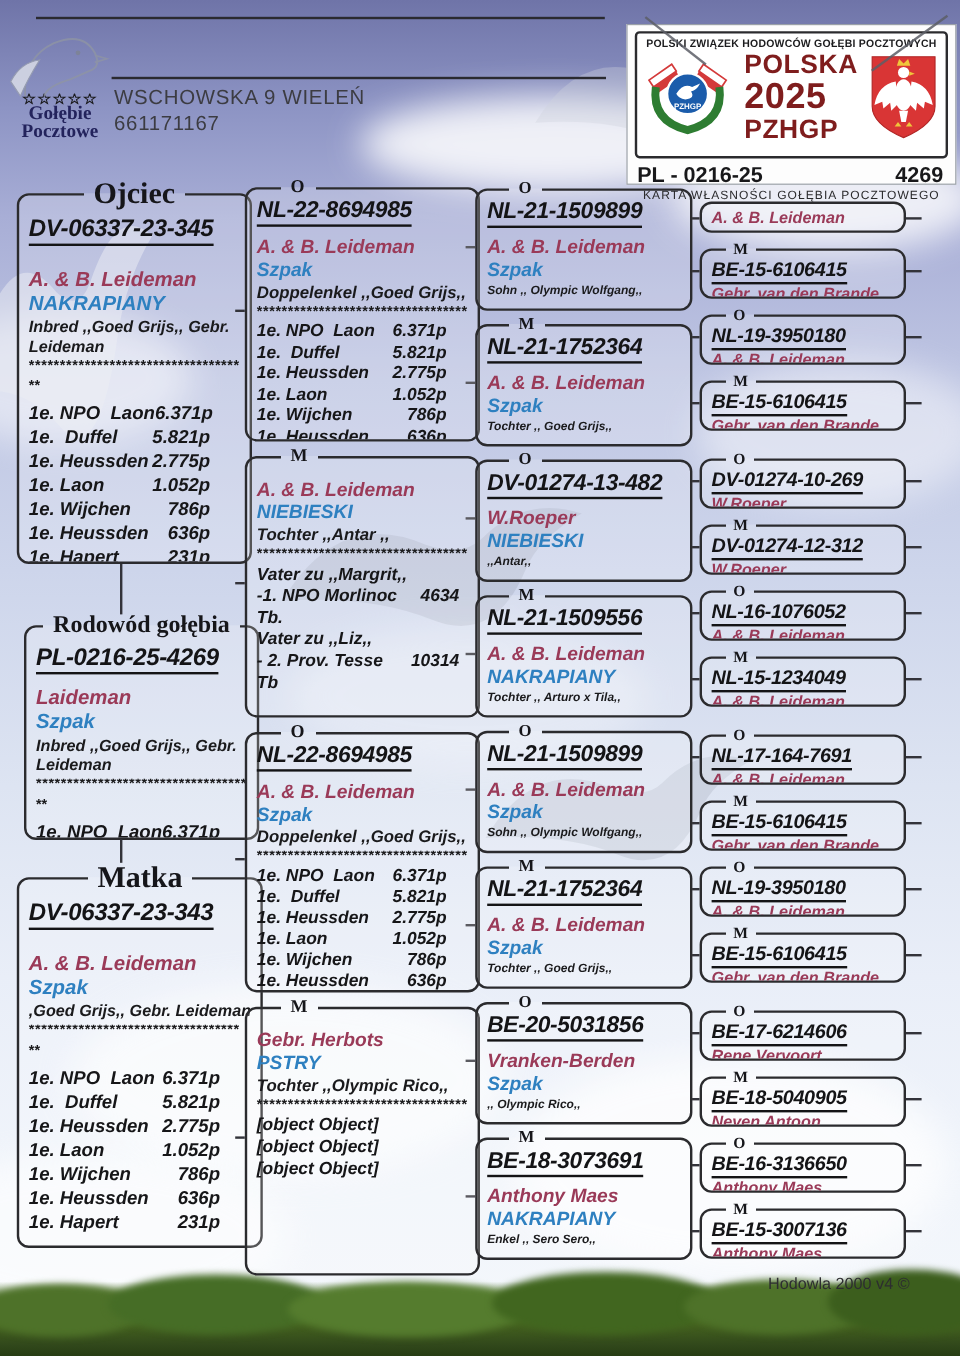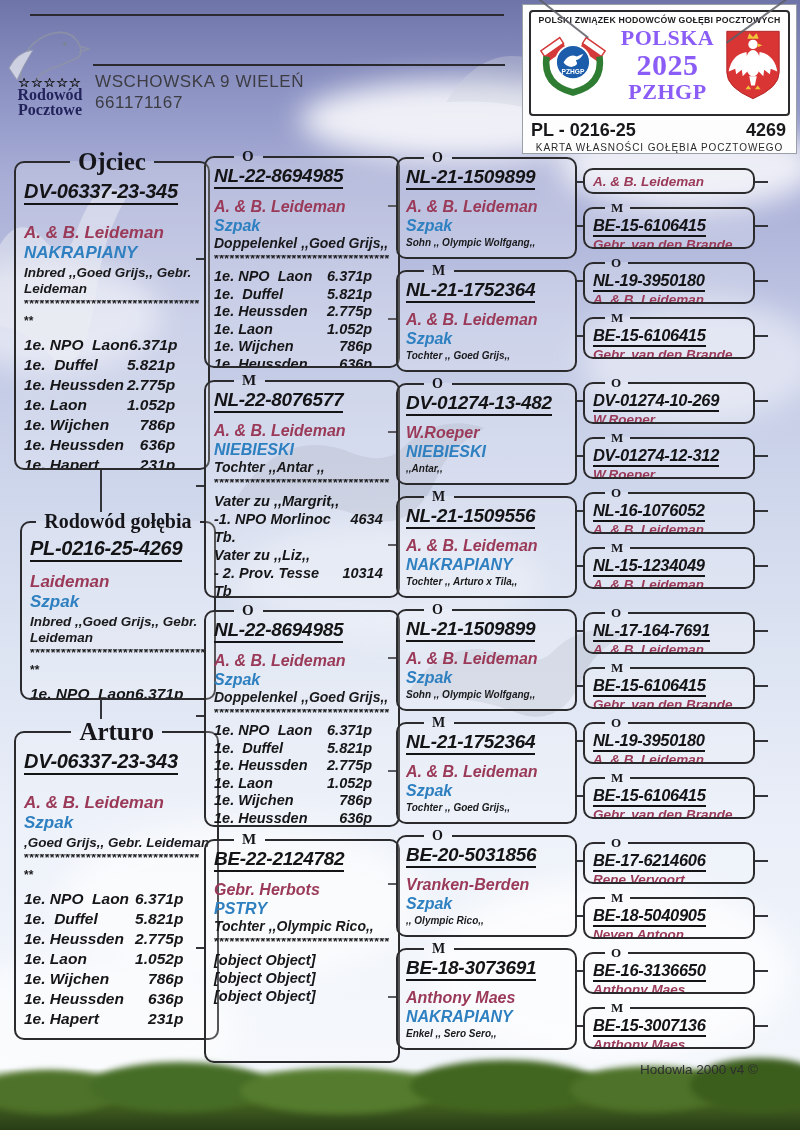--- a/index.html
+++ b/index.html
@@ -24,26 +24,26 @@
   .topline { position:absolute; left:30px; top:14px; width:474px; height:2px; background:#2a2a30; z-index:2; }
   .name-underline { position:absolute; left:93px; top:64px; width:412px; height:2px; background:#2a2a30; z-index:2; }
   .owner-name { position:absolute; left:95px; top:28px; font-size:31px; font-weight:bold; color:#33343c; letter-spacing:0.5px; z-index:2; }
   .owner-address { position:absolute; left:95px; top:71px; font-size:17px; line-height:21px; color:#3c3c42; letter-spacing:0.6px; z-index:2; }
   .club-logo { position:absolute; left:4px; top:22px; width:92px; z-index:2; text-align:center; color:#23235c; }
   .club-logo .stars { font-size:13px; letter-spacing:1px; margin-top:-6px; font-weight:bold; }
   .club-logo .l1, .club-logo .l2 { font-family:"Liberation Serif", serif; font-weight:bold; font-size:16px; line-height:15px; }
   .pigeon-sketch { display:block; margin:0 auto; opacity:.8; }
 
   
-  .stamp-card { position:absolute; left:522px; top:4px; width:275px; height:150px; background:#fdfdfd;
+  .stamp-card { position:absolute; left:522px; top:20px; width:275px; height:134px; background:#fdfdfd;
     border:1px solid #9aa0a8; z-index:4; }
   .stamp-inner { position:absolute; left:6px; top:5px; width:261px; height:106px; border:2px solid #2b2b2e; border-radius:4px; background:#fff; overflow:hidden; }
   .fed { margin-top:3px; text-align:center; font-size:9px; font-weight:bold; color:#1c1c1e; letter-spacing:0.2px; white-space:nowrap; transform:scaleX(.97); }
   .stamp-mid { display:flex; align-items:center; justify-content:space-between; padding:2px 6px 0 4px; }
-  .stamp-center { text-align:center; color:#8b5cf6; line-height:1;font-family:Liberation Serif, serif; }
+  .stamp-center { color:#7f1d1d; line-height:1; }
   .stamp-center .country { font-size:22px; font-weight:bold; letter-spacing:0.5px; }
   .stamp-center .year { font-size:30px; font-weight:bold; letter-spacing:0.5px; margin:1px 0; }
   .stamp-center .org { font-size:22px; font-weight:bold; letter-spacing:0.5px; }
   .series-row { position:absolute; left:8px; right:10px; top:115px; display:flex; justify-content:space-between;
     font-size:18px; font-weight:bold; color:#18181a; }
   .card-title { position:absolute; left:0; right:0; top:137px; text-align:center; font-size:10px; letter-spacing:0.9px; color:#2a2a2c; white-space:nowrap; }
   .pen { position:absolute; height:2px; background:#5c5e66; opacity:.85; }
   .pen1 { left:8px; top:12px; width:64px; transform:rotate(38deg); }
   .pen2 { left:196px; top:14px; width:78px; transform:rotate(-36deg); }
 
@@ -143,21 +143,21 @@
 
   <div class="topline"></div>
   <div class="club-logo">
     <svg class="pigeon-sketch" width="86" height="62" viewBox="0 0 86 62">
       <path d="M14,58 Q12,26 38,14 Q62,4 72,22 Q77,32 70,36 L52,44 Q32,50 30,58" fill="none" stroke="#8f95a4" stroke-width="1.6"></path>
       <circle cx="58" cy="22" r="2" fill="#7d8392"></circle>
       <path d="M72,24 L82,27 L72,30" fill="none" stroke="#8f95a4" stroke-width="1.4"></path>
       <path d="M2,46 Q10,30 26,28 Q16,44 10,58 Z" fill="#dfe2ea" stroke="#9aa0af" stroke-width="1"></path>
     </svg>
     <div class="stars">☆☆☆☆☆</div>
-    <div class="l1">Rodowód</div>
+    <div class="l1">Gołębie</div>
     <div class="l2">Pocztowe</div>
   </div>
   <div class="name-underline"></div>
   <div class="owner-address">
     <div>WSCHOWSKA 9 WIELEŃ</div>
     <div>661171167</div>
   </div>
 
   <div class="stamp-card">
     <div class="stamp-inner">
@@ -253,21 +253,21 @@
     <div class="results">
 
     <div class="rrow">
           <span>1e. NPO  Laon</span>
           <span>6.371p</span>
         </div>
       </div>
   </fieldset>
 
   <fieldset class="box c1box" style="left:14px;top:718px;width:184px;height:322px;">
-    <legend class="box-title">Arturo</legend>
+    <legend class="box-title">Matka</legend>
     <div class="ring"><span>DV-06337-23-343</span></div>
     <div class="breeder">A. &amp; B. Leideman</div>
     <div class="strain">Szpak</div>
     <div class="desc nowrap">,Goed Grijs,, Gebr. Leideman</div>
     <div class="stars">**********************************</div>
     <div class="xtra">**</div>
     <div class="results">
 
     <div class="rrow">
           <span>1e. NPO  Laon</span>
@@ -334,21 +334,20 @@
             <span>786p</span>
           </div>
           <div class="rrow">
             <span>1e. Heussden</span>
             <span>636p</span>
           </div>
         </div>
     </fieldset>
     <fieldset class="box g2box" style="height:226px;">
       <legend class="marker">M</legend>
-      <div class="ring"><span>NL-22-8076577</span></div>
       <div class="breeder">A. &amp; B. Leideman</div>
       <div class="strain">NIEBIESKI</div>
       <div class="desc">Tochter ,,Antar ,,</div>
       <div class="stars">**********************************</div>
       <div class="freeform">
 
       <div class="lrow">
             <span>Vater zu ,,Margrit,,</span>
             <span></span>
           </div>
@@ -404,21 +403,20 @@
             <span>786p</span>
           </div>
           <div class="rrow">
             <span>1e. Heussden</span>
             <span>636p</span>
           </div>
         </div>
     </fieldset>
     <fieldset class="box g2box" style="height:232px;">
       <legend class="marker">M</legend>
-      <div class="ring"><span>BE-22-2124782</span></div>
       <div class="breeder">Gebr. Herbots</div>
       <div class="strain">PSTRY</div>
       <div class="desc">Tochter ,,Olympic Rico,,</div>
       <div class="stars">**********************************</div>
       <div class="freeform">
 
       <div class="para">[object Object]</div>
           <div class="para">[object Object]</div>
           <div class="para">[object Object]</div>
         </div>

